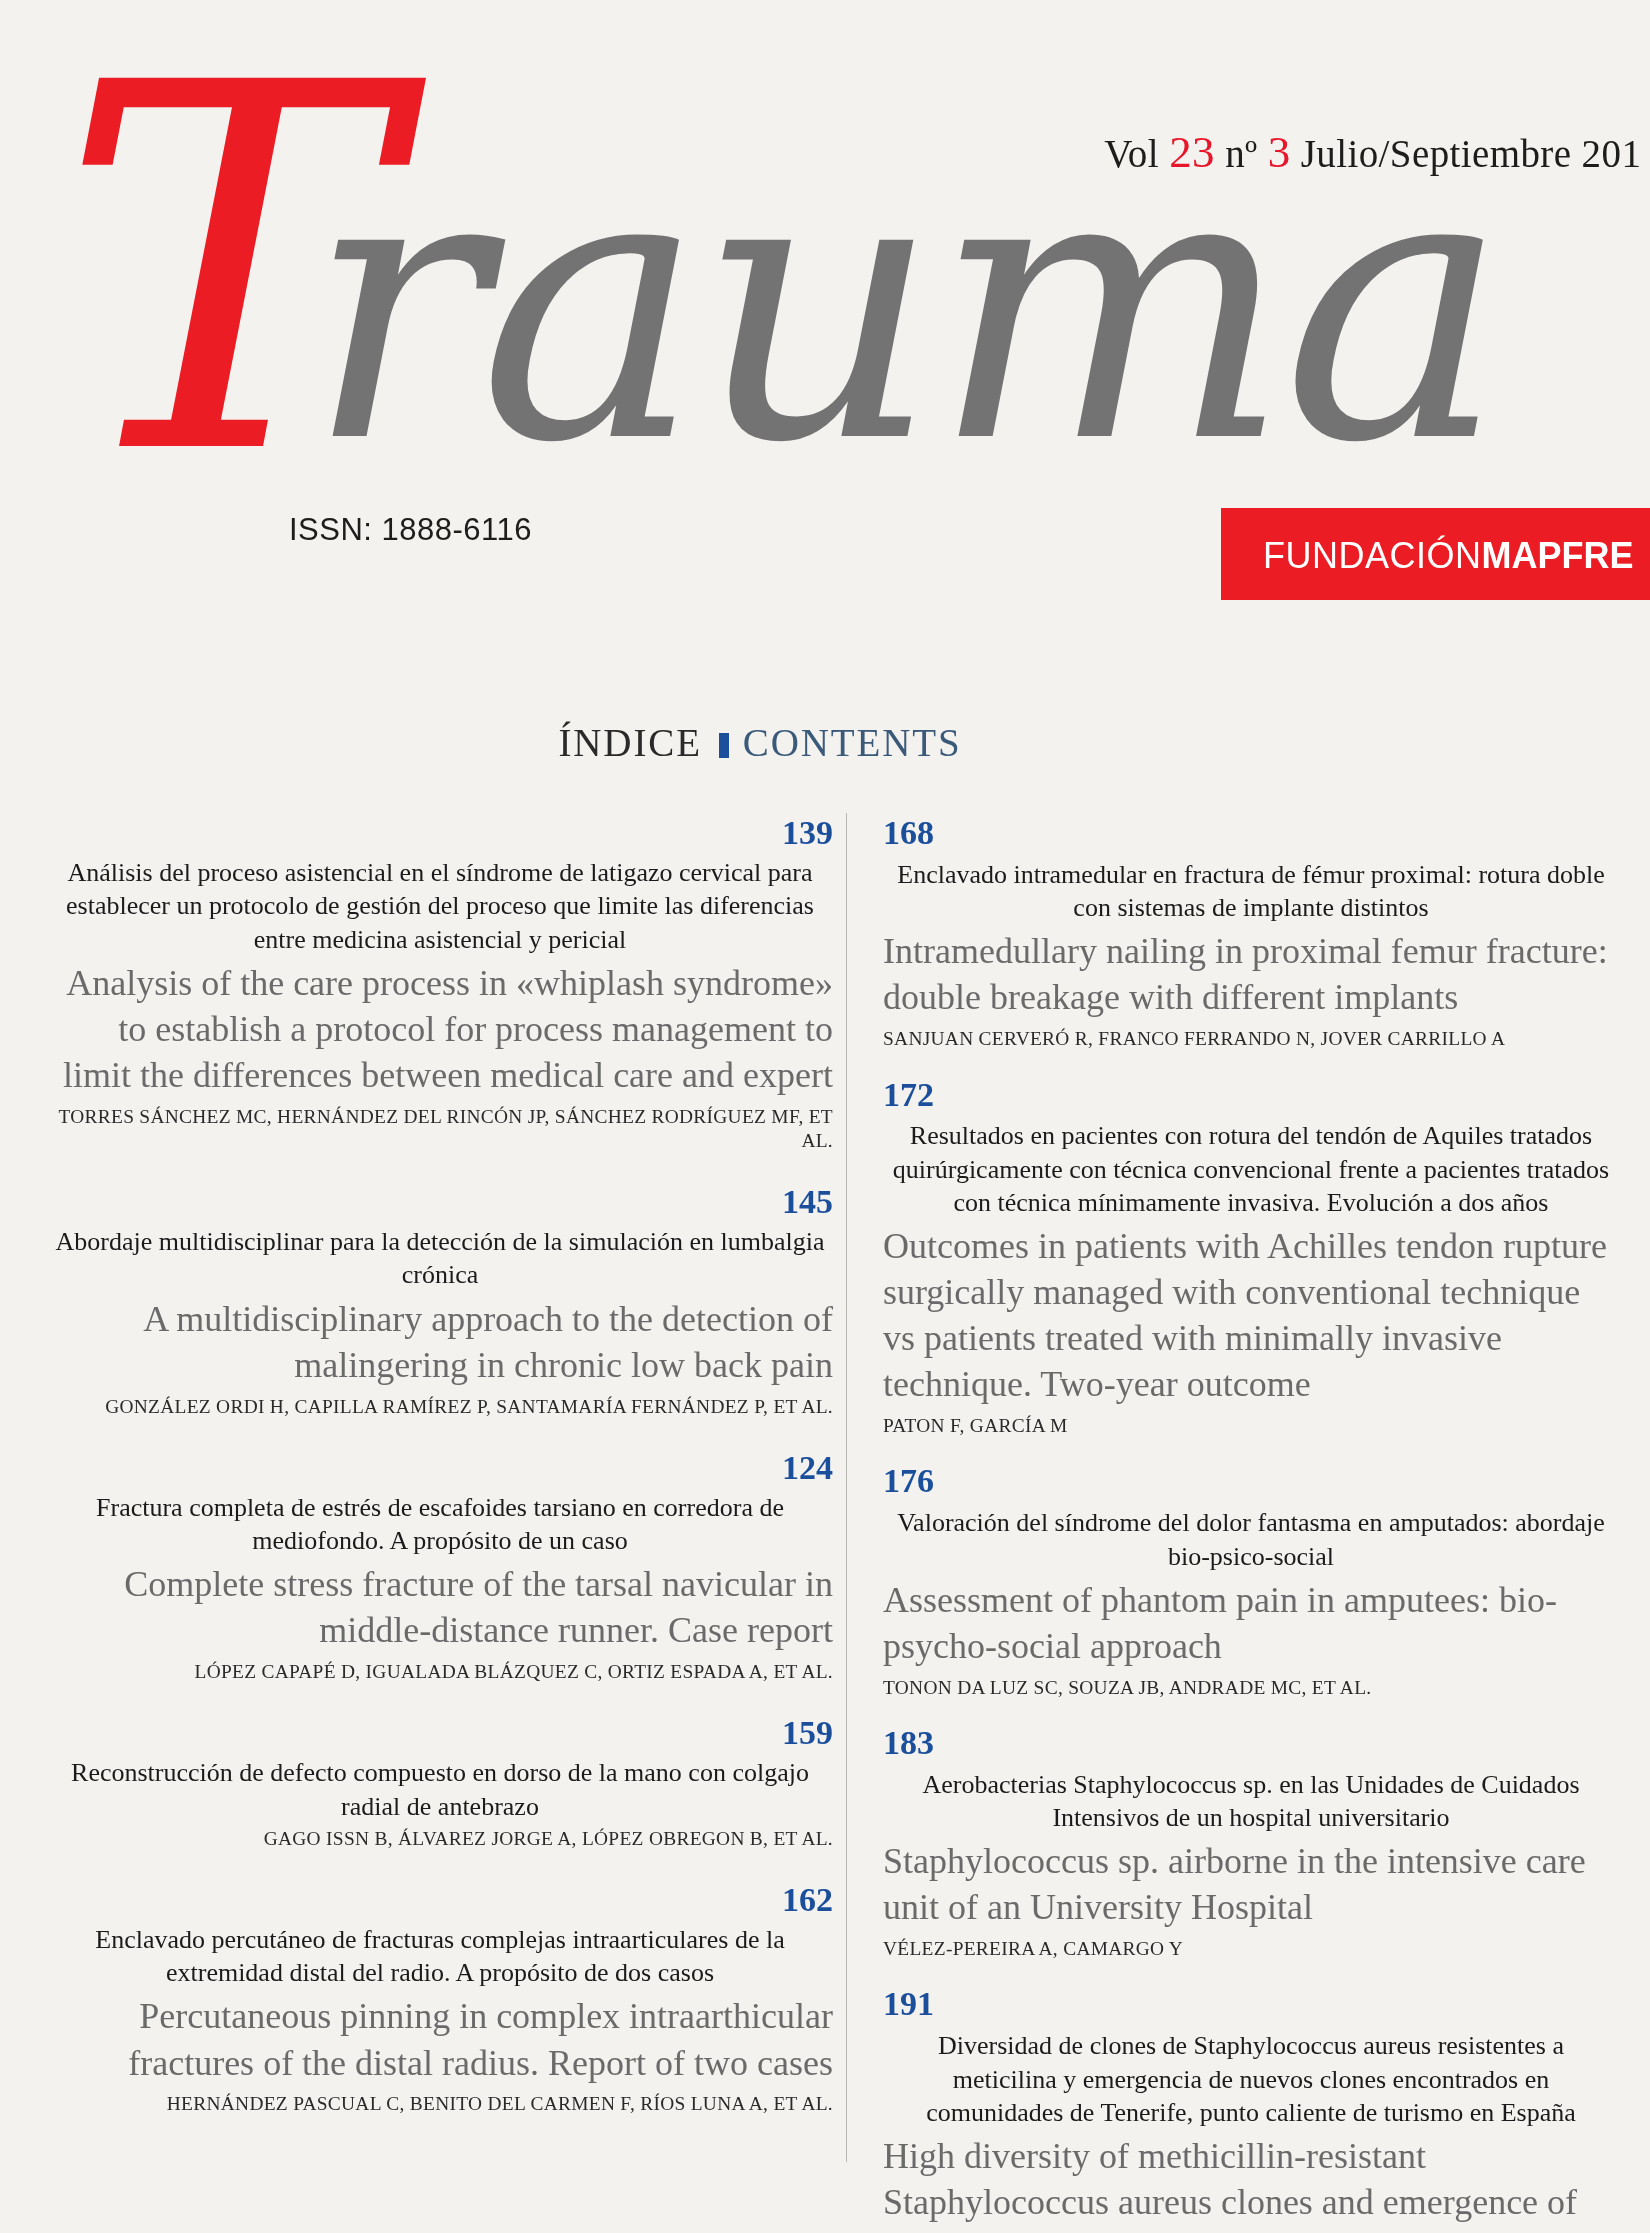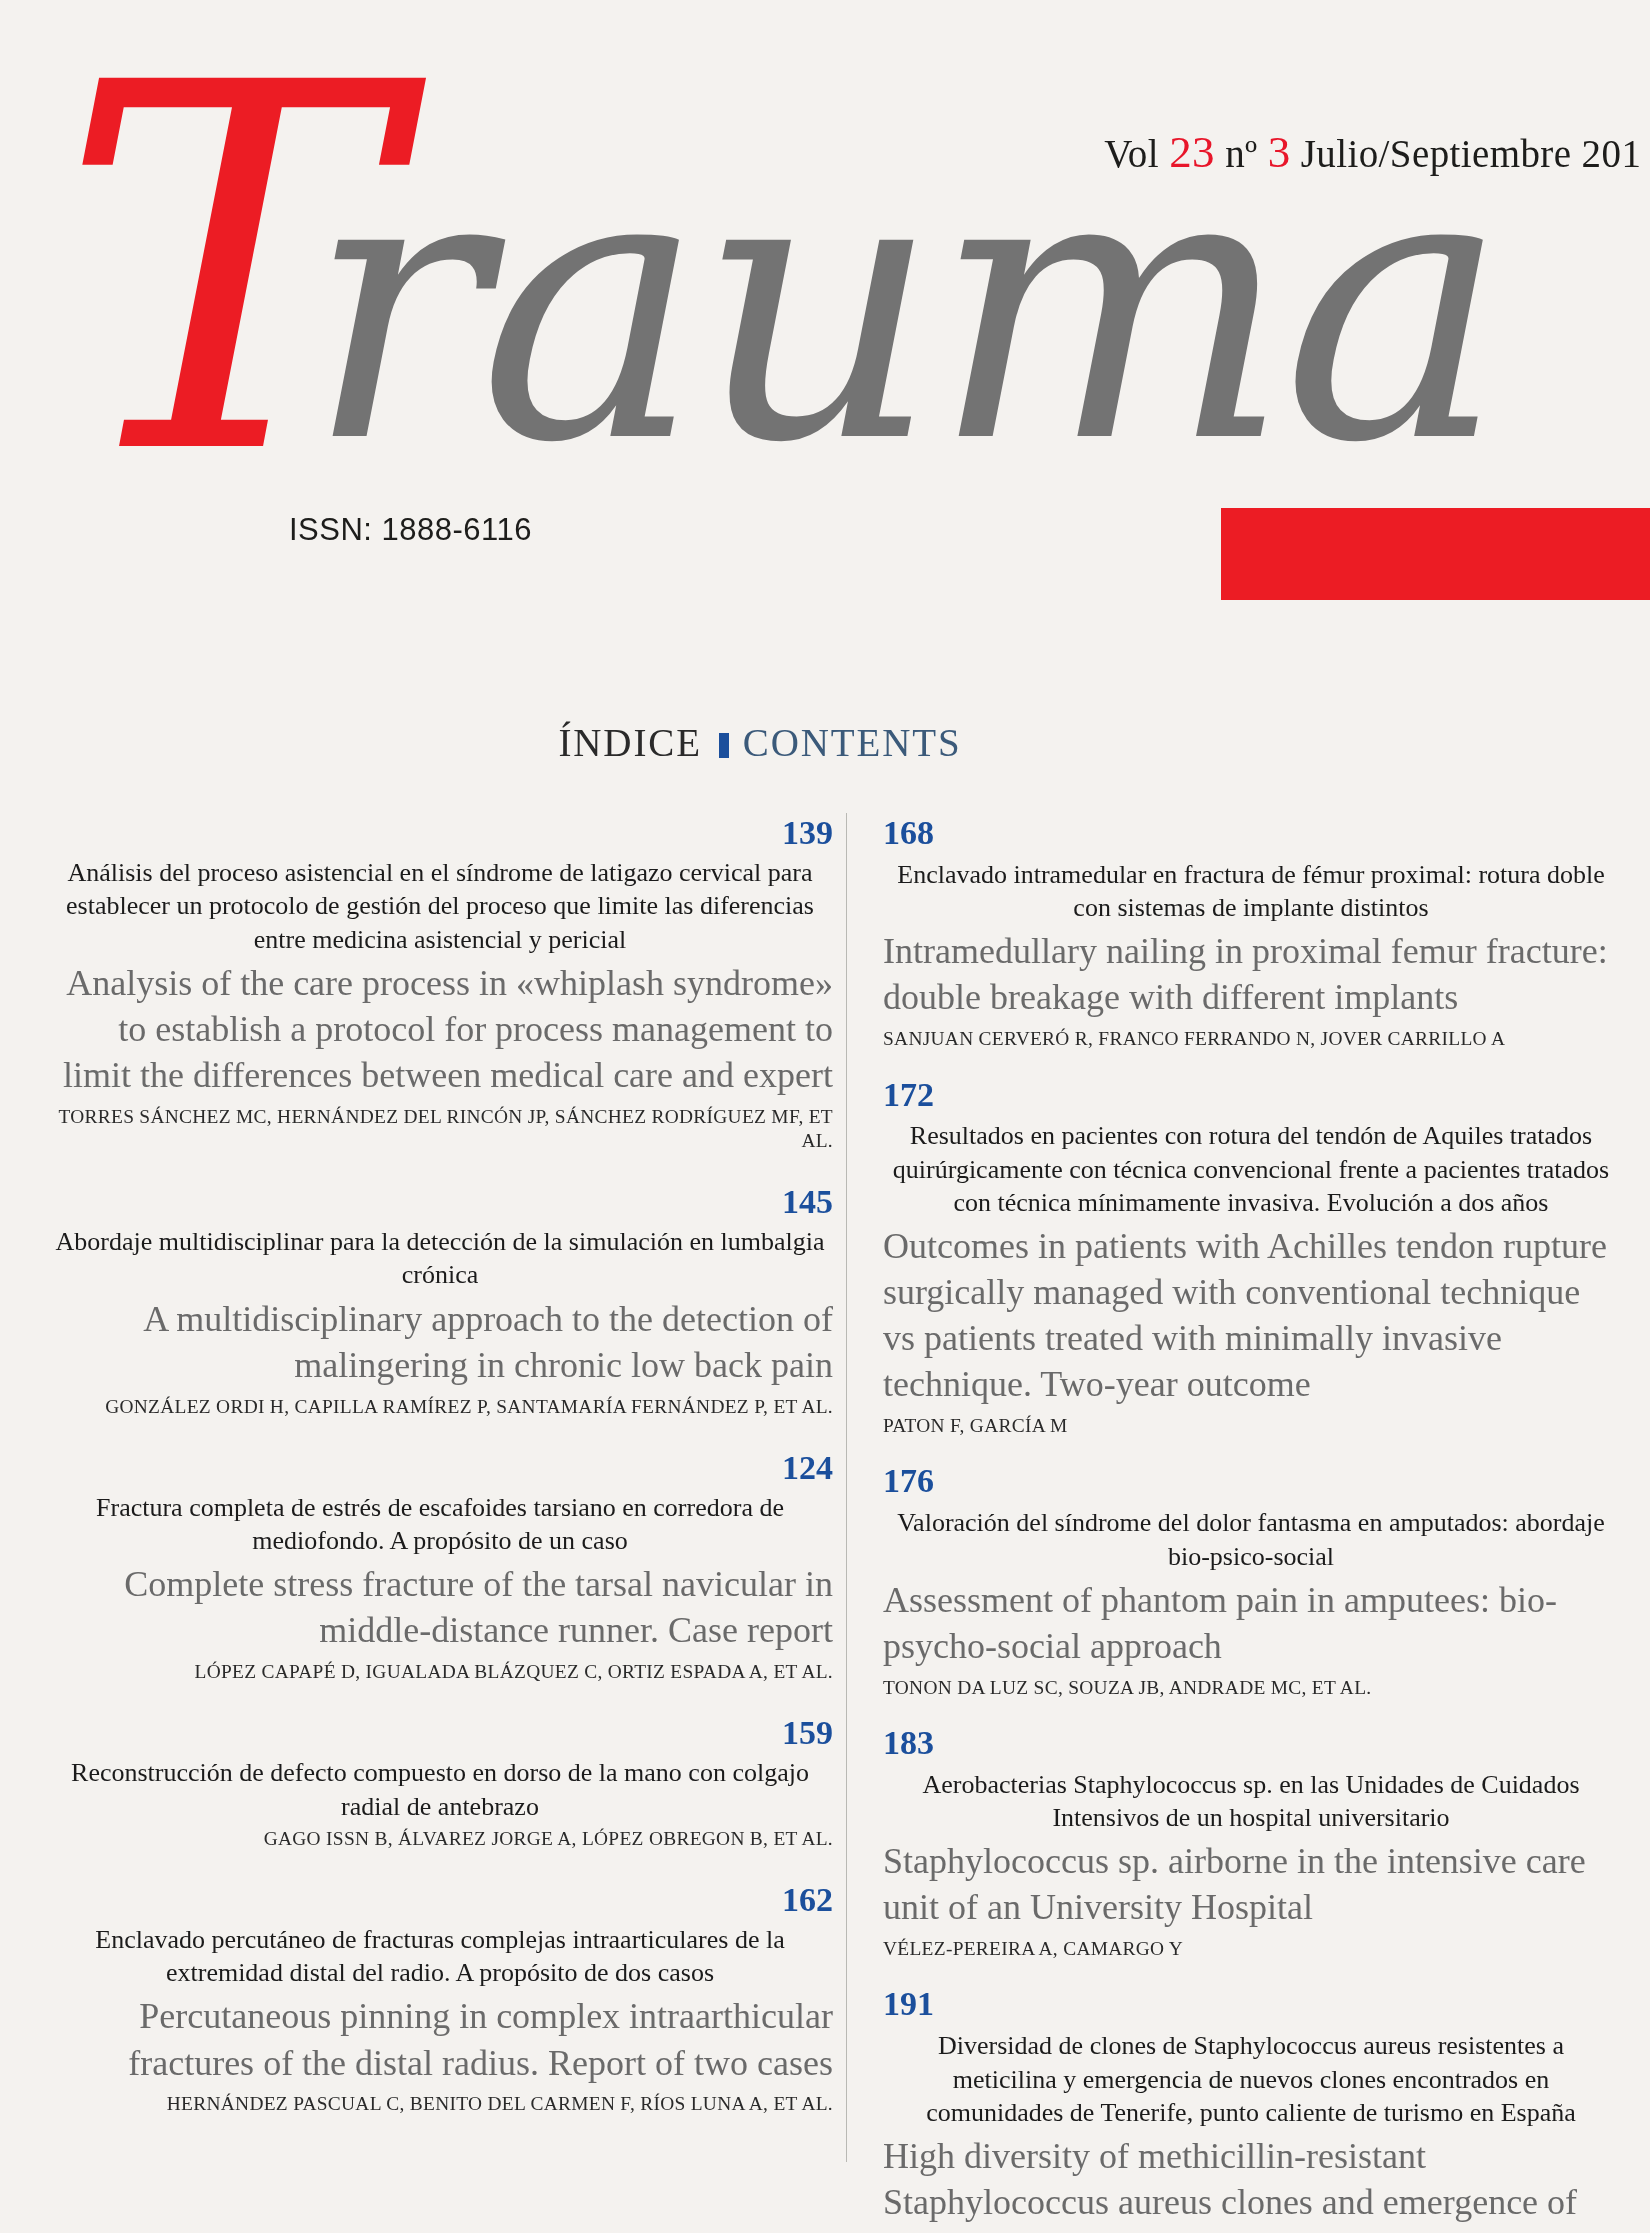--- a/index.html
+++ b/index.html
@@ -219,20 +219,23 @@
     </div>
 
     <div class="logo-wrap">
       <span class="logo-t">T</span>
       <span class="logo-rest">rauma</span>
     </div>
 
     <div class="issn">ISSN: 1888-6116</div>
 
     <div class="mapfre-box"></div>
+    <div class="mapfre-text">
+      <span>FUNDACIÓN</span><b>MAPFRE</b>
+    </div>
   </div>
 
   <div class="contents-head">
     <span class="indice">ÍNDICE</span><span class="bar"></span><span class="contents">CONTENTS</span>
   </div>
 
   <div class="divider"></div>
 
   <div class="columns">
 

